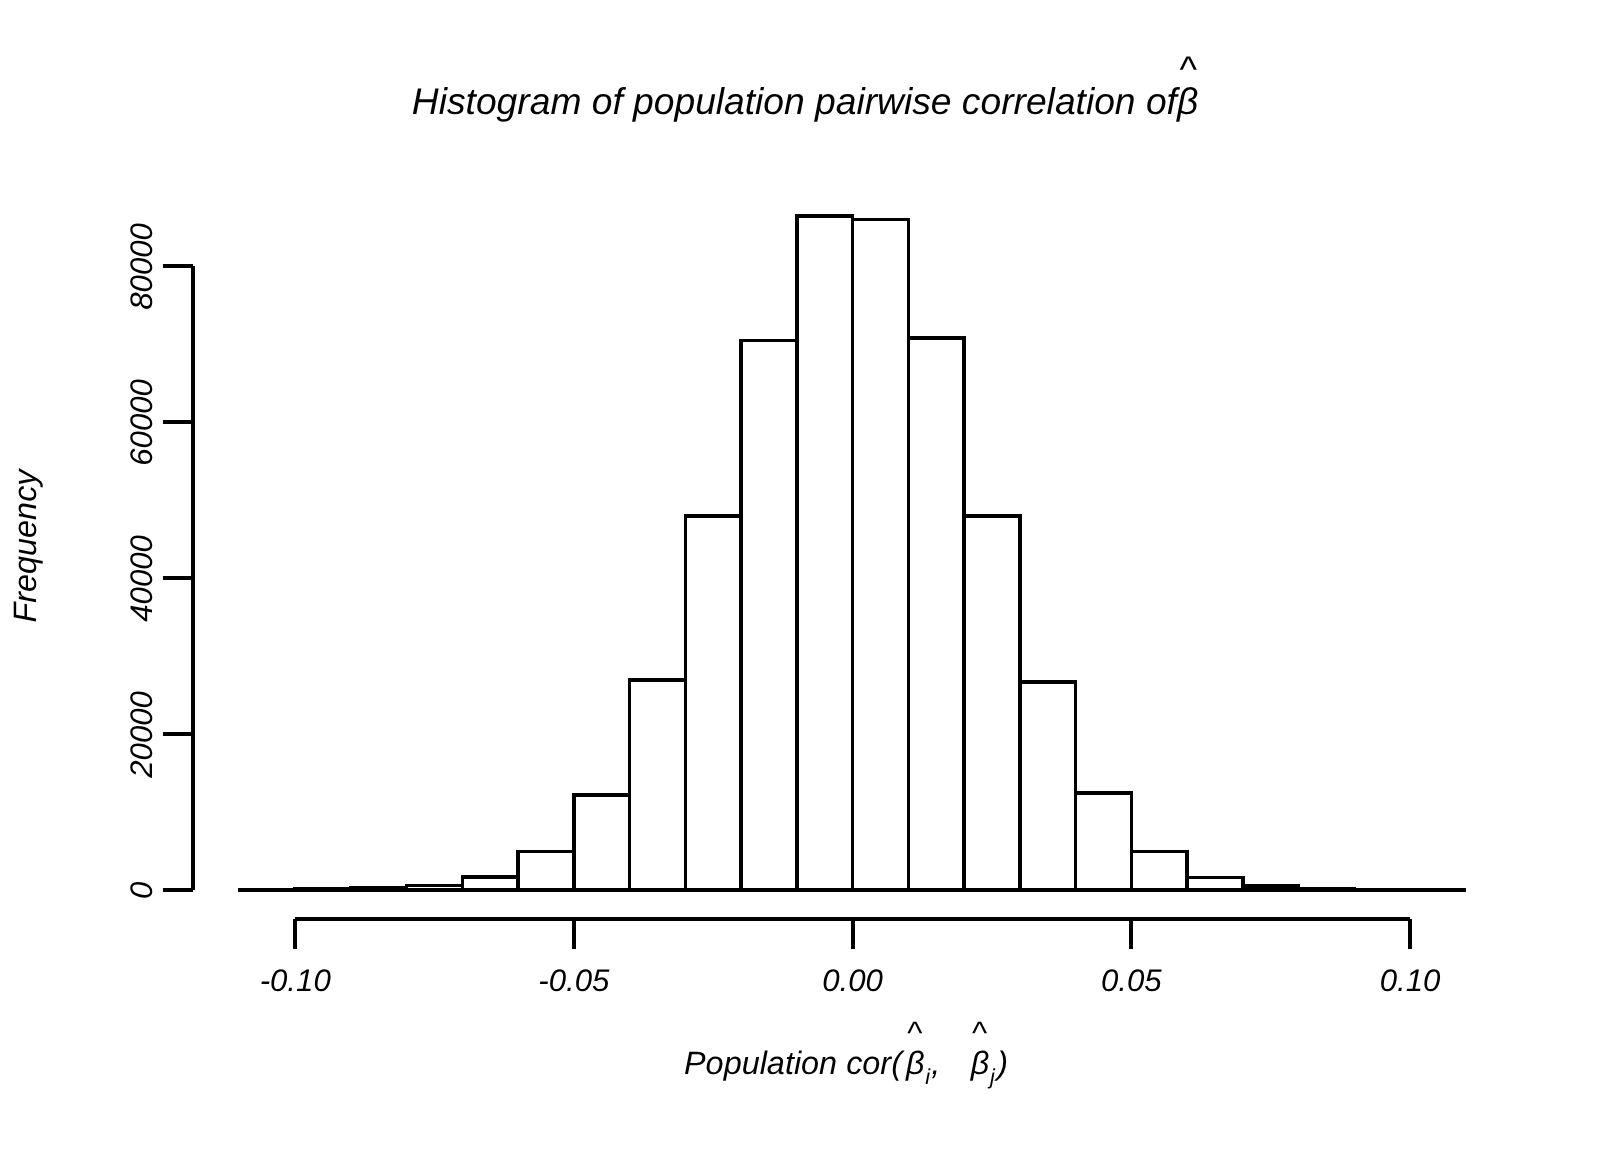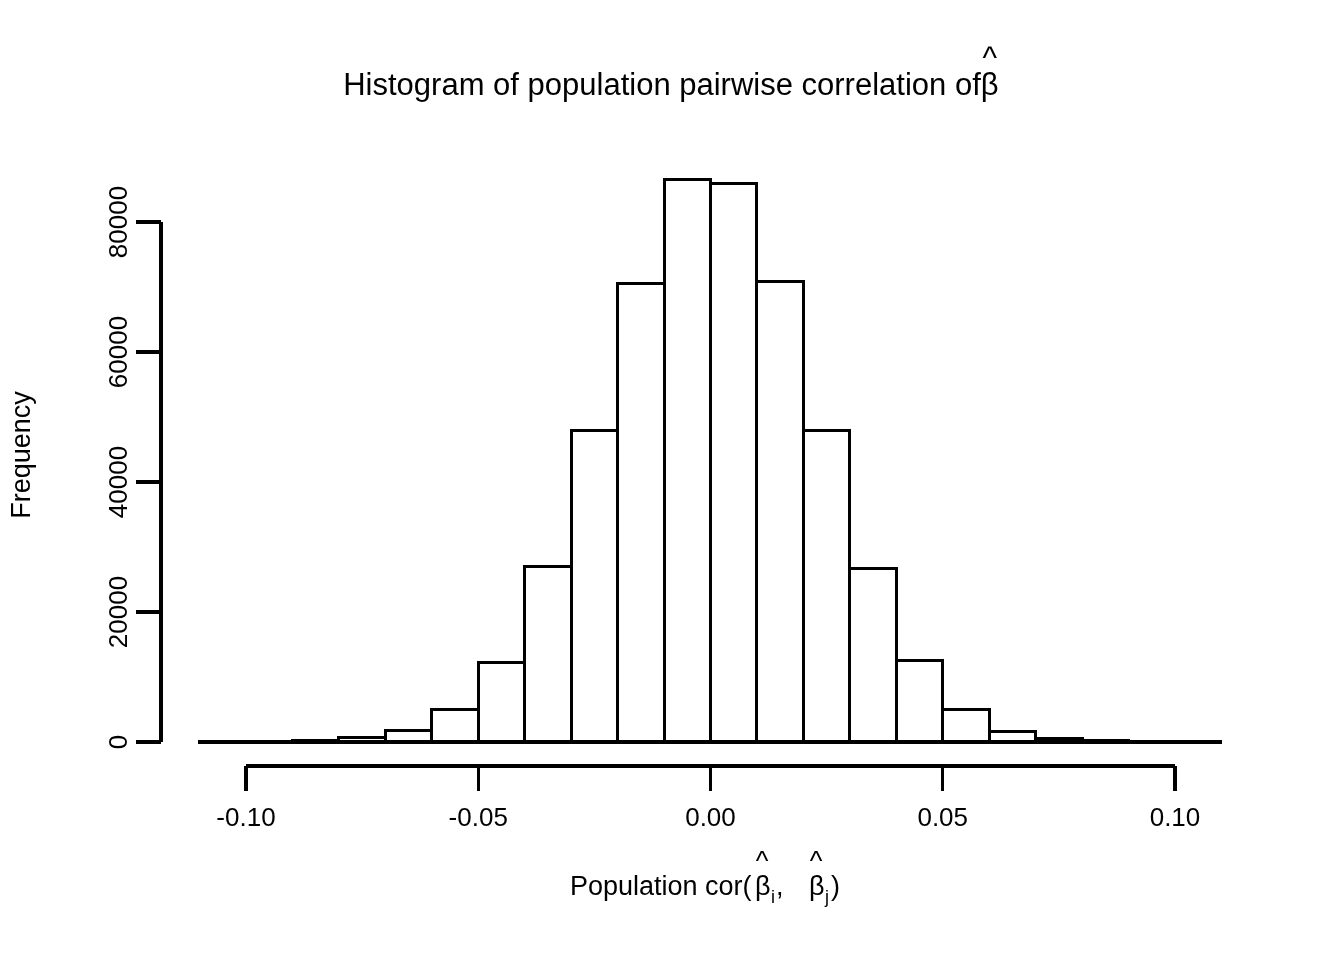--- a/index.html
+++ b/index.html
@@ -11,20 +11,21 @@
     width: 1344px;
     height: 960px;
     font-family: "Liberation Sans", sans-serif;
     color: #000000;
     overflow: hidden;
   }
   #plot-root {
     position: relative;
     width: 1344px;
     height: 960px;
+    font-style: italic;
   }
   svg#chart {
     display: block;
     width: 1344px;
     height: 960px;
   }
   .axis-line, .tick-line, .bar-path, .baseline {
     stroke: #000000;
     fill: none;
     shape-rendering: crispEdges;

